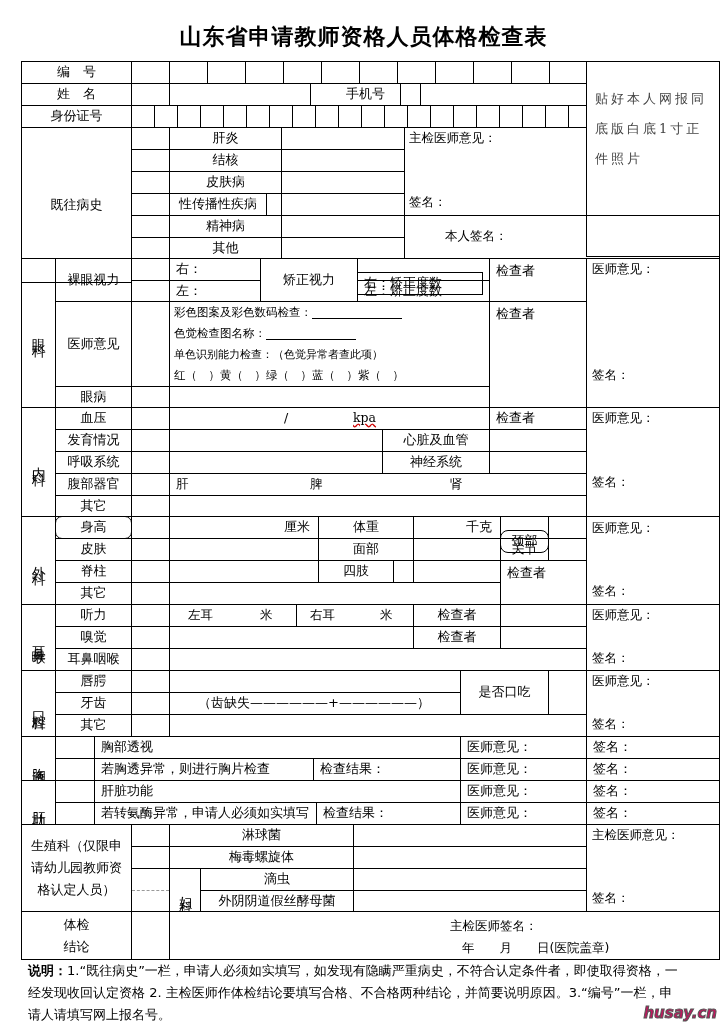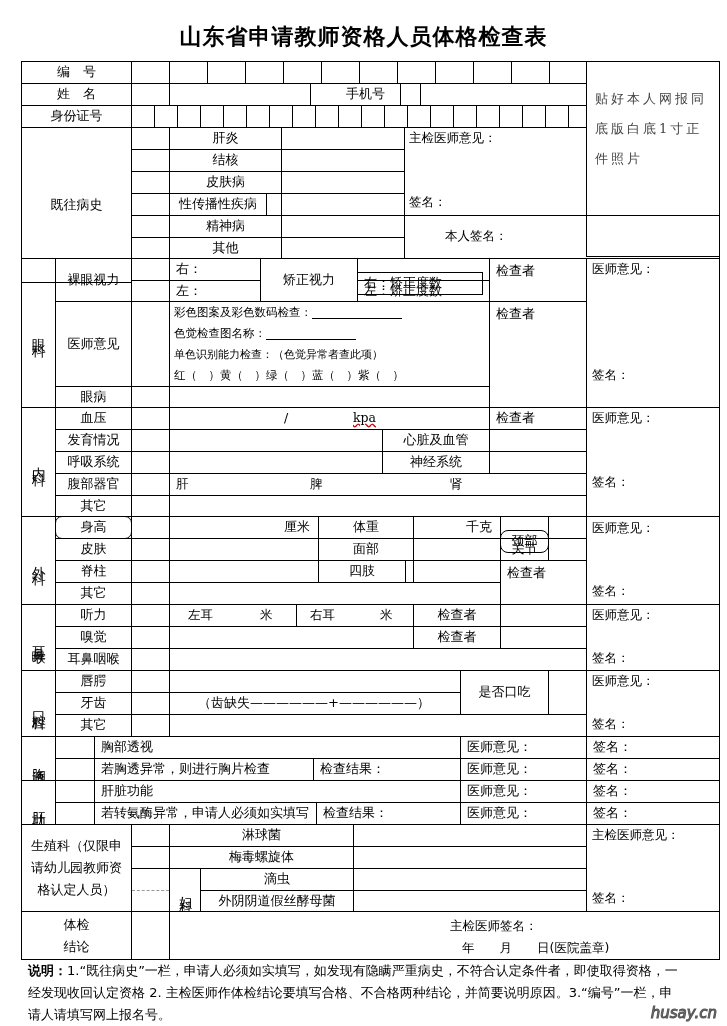--- a/index.html
+++ b/index.html
@@ -13,21 +13,21 @@
   .l { justify-content:flex-start; padding-left:6px; }
   .tl { align-items:flex-start; padding-top:4px; }
   .vert { writing-mode:vertical-rl; text-orientation:upright; letter-spacing:6px; font-size:14px; }
   .t { position:absolute; font-size:12.5px; white-space:nowrap; }
   .photo { font-family:"DejaVu Serif", serif; color:#444; font-size:13px; line-height:30px;
            letter-spacing:3px; white-space:normal; text-align:left; padding:22px 6px 0 8px;
            align-items:flex-start; justify-content:flex-start; }
   .u { display:inline-block; border-bottom:1px solid #000; width:90px; height:12px; vertical-align:middle; }
   .notes { position:absolute; left:28px; top:960px; width:650px; font-size:13px; line-height:22px; }
   .notes b { font-weight:bold; }
-  .wm { position:absolute; right:10px; bottom:4px; font-size:15px; font-weight:normal; color:#737373;
+  .wm { position:absolute; right:10px; bottom:4px; font-size:15px; font-weight:bold; color:#be185d;
         -webkit-text-stroke:1px #555; font-family:"DejaVu Sans", sans-serif; font-style:italic; }
   .wavy { text-decoration:underline wavy #c00; }
 </style>
 </head>
 <body>
 
 <div class="title">山东省申请教师资格人员体格检查表</div>
 
 <div class="c" style="left:21px;top:61px;width:111px;height:23px;">编　号</div>
 <div class="c" style="left:131px;top:61px;width:39px;height:23px;"></div>
@@ -175,21 +175,21 @@
 <div class="c" style="left:131px;top:538px;width:39px;height:23px;"></div>
 <div class="c" style="left:169px;top:538px;width:150px;height:23px;"></div>
 <div class="c" style="left:318px;top:538px;width:96px;height:23px;">面部</div>
 <div class="c" style="left:413px;top:538px;width:88px;height:23px;"></div>
 <div class="c" style="left:500px;top:538px;width:49px;height:23px;">关节</div>
 <div class="c" style="left:548px;top:538px;width:39px;height:23px;"></div>
 
 <div class="c" style="left:55px;top:560px;width:77px;height:23px;">脊柱</div>
 <div class="c" style="left:131px;top:560px;width:39px;height:23px;"></div>
 <div class="c" style="left:169px;top:560px;width:150px;height:23px;"></div>
-<div class="c" style="left:318px;top:560px;width:88px;height:23px;text-align:center;">四肢</div>
+<div class="c" style="left:318px;top:560px;width:76px;height:23px;text-align:center;">四肢</div>
 <div class="c" style="left:413px;top:560px;width:88px;height:23px;"></div>
 <div class="c l tl" style="left:500px;top:560px;width:87px;height:45px;">检查者</div>
 
 <div class="c" style="left:55px;top:582px;width:77px;height:23px;">其它</div>
 <div class="c" style="left:131px;top:582px;width:39px;height:23px;"></div>
 <div class="c" style="left:169px;top:582px;width:332px;height:23px;"></div>
 
 <div class="c vert" style="left:21px;top:604px;width:35px;height:67px;letter-spacing:2px;">耳鼻喉</div>
 <div class="c" style="left:55px;top:604px;width:77px;height:23px;">听力</div>
 <div class="c" style="left:131px;top:604px;width:39px;height:23px;"></div>

